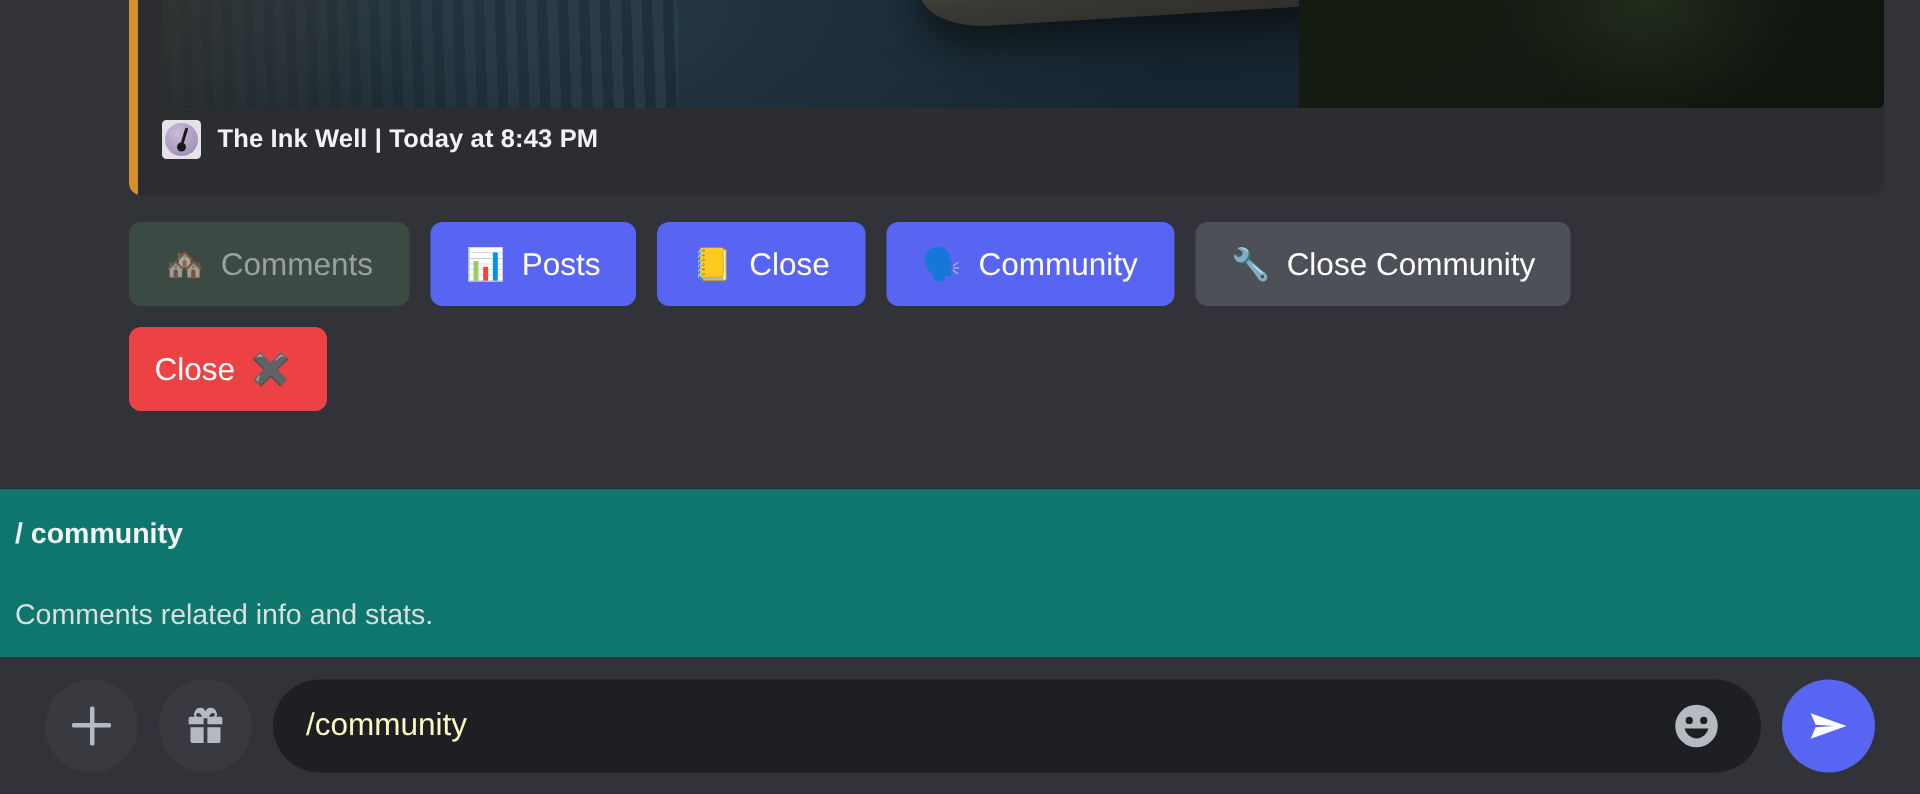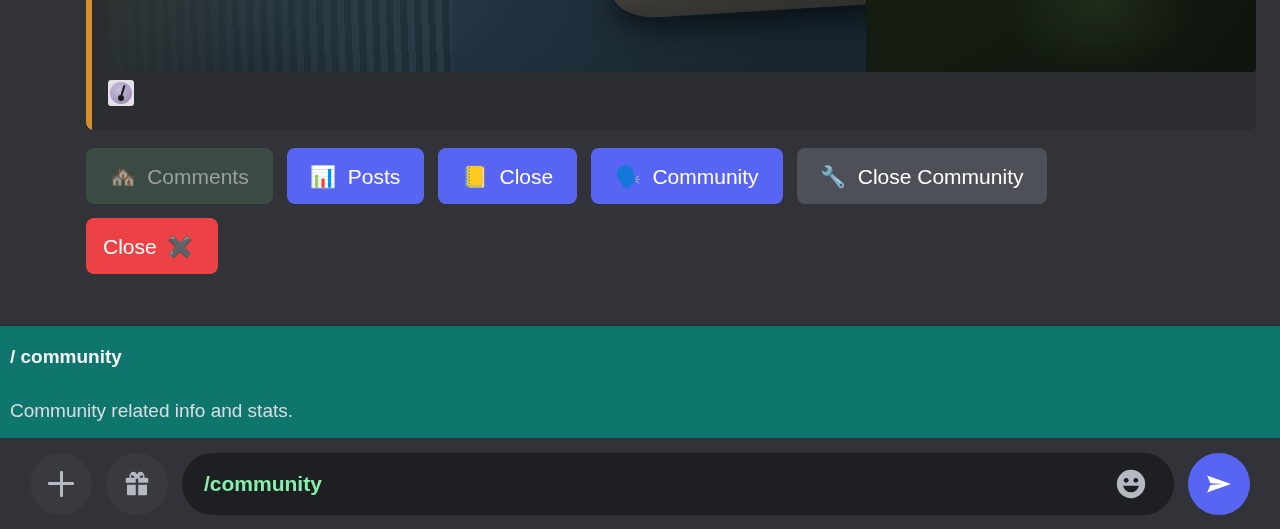--- a/index.html
+++ b/index.html
@@ -279,26 +279,25 @@
     background: #1e1f22;
     border-radius: 31px;
     display: flex;
     align-items: center;
     padding: 0 22px;
     box-sizing: border-box;
     position: relative;
     cursor: text;
   }
   .msg-text {
-    color: #86efac;
+    color: #fef9c3;
     font-size: 21px;
     flex: 1;
     white-space: nowrap;
     overflow: hidden;
-    font-weight: bold;
   }
   .emoji-btn {
     width: 34px;
     height: 34px;
     flex: none;
     cursor: pointer;
     margin-right: 4px;
   }
   .send-btn {
     width: 62px;
@@ -329,20 +328,21 @@
         <div class="ledge"></div>
         <div class="ledge2"></div>
         <div class="foliage"></div>
         <div class="vignette"></div>
       </div>
 
       <div class="embed-author">
         <div class="author-avatar">
           <div class="disc"></div>
         </div>
+        <div class="author-name">The Ink Well | Today at 8:43 PM</div>
       </div>
     </div>
 
     <div class="components">
 
       <div class="btn-row">
 
         <button class="btn btn-success-disabled">
           <span class="emj">🏘️</span>
           <span>Comments</span>
@@ -375,21 +375,21 @@
           <span>Close</span>
           <span class="emj">✖️</span>
         </button>
       </div>
 
     </div>
   </div>
 
   <div class="hint-panel">
     <div class="hint-title">/ community</div>
-    <div class="hint-desc">Community related info and stats.</div>
+    <div class="hint-desc">Comments related info and stats.</div>
   </div>
 
   <div class="composer">
 
     <button class="circle-btn">
       <span class="plus-icon"></span>
     </button>
 
     <button class="circle-btn">
       <svg width="30" height="30" viewBox="0 0 24 24">

